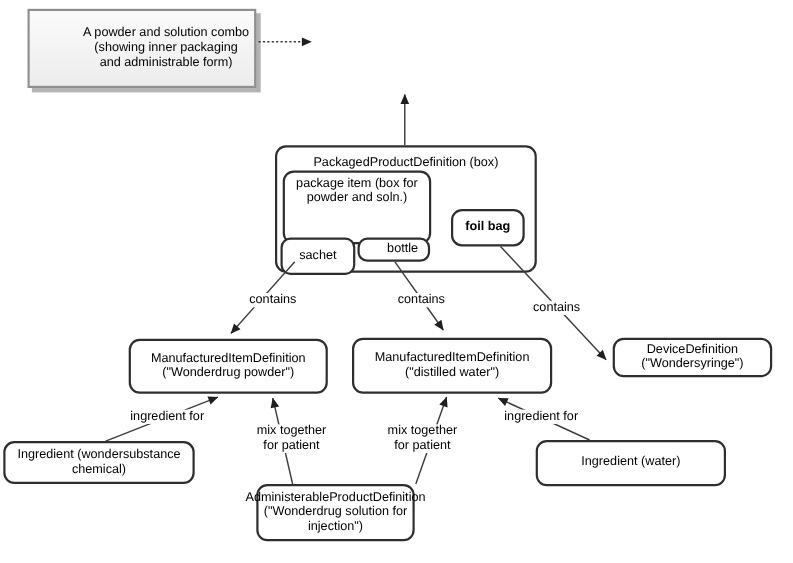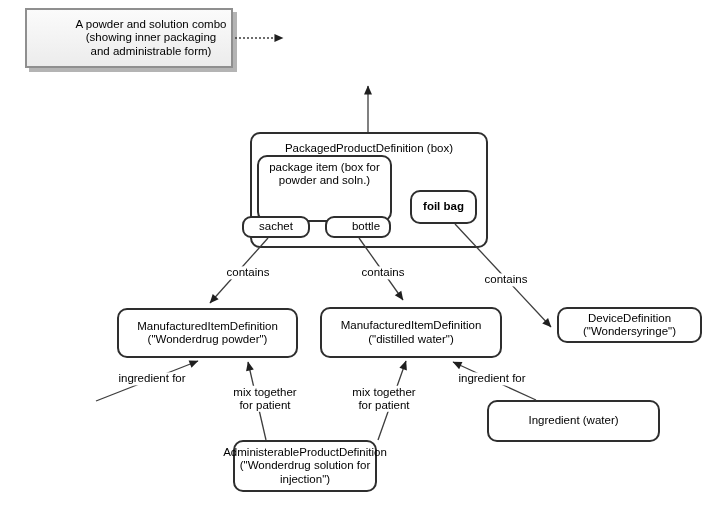--- a/index.html
+++ b/index.html
@@ -43,37 +43,37 @@
     <path d="M368,132 L368,86" stroke="#3d3d3d" stroke-width="1.3" fill="none" marker-end="url(#arr)"></path>
     <path d="M268,238 L210,303" stroke="#3d3d3d" stroke-width="1.3" fill="none" marker-end="url(#arr)"></path>
     <path d="M359,238 L403,300" stroke="#3d3d3d" stroke-width="1.3" fill="none" marker-end="url(#arr)"></path>
     <path d="M455,224 L551,327" stroke="#3d3d3d" stroke-width="1.3" fill="none" marker-end="url(#arr)"></path>
     <path d="M96,401 L198,361" stroke="#3d3d3d" stroke-width="1.3" fill="none" marker-end="url(#arr)"></path>
     <path d="M266,440 L248,362" stroke="#3d3d3d" stroke-width="1.3" fill="none" marker-end="url(#arr)"></path>
     <path d="M378,440 L406,361" stroke="#3d3d3d" stroke-width="1.3" fill="none" marker-end="url(#arr)"></path>
     <path d="M536,400 L453,362" stroke="#3d3d3d" stroke-width="1.3" fill="none" marker-end="url(#arr)"></path>
   </svg>
 
-  <div class="node note" style="left:25px;top:8px;width:208px;height:60px;padding-left:44px;">
+  <div class="node note" style="left:25px;top:8px;width:208px;height:72px;padding-left:44px;">
     <span>A powder and solution combo
 (showing inner packaging
 and administrable form)</span>
   </div>
 
 
   <div class="node top-label" style="left:250px;top:132px;width:238px;height:116px;">
     <span>PackagedProductDefinition (box)</span>
   </div>
 
   <div class="node top-label" style="left:257px;top:155px;width:135px;height:67px;padding-top:4px;">
     <span>package item (box for
 powder and soln.)</span>
   </div>
 
-  <div class="node" style="left:242px;top:216px;width:68px;height:22px;border-radius:9px;">
+  <div class="node" style="left:255px;top:216px;width:68px;height:34px;border-radius:9px;">
     <span>sachet</span>
   </div>
 
   <div class="node" style="left:325px;top:216px;width:66px;height:22px;border-radius:9px;padding-left:16px;">
     <span>bottle</span>
   </div>
 
   <div class="node" style="left:410px;top:190px;width:67px;height:34px;font-weight:bold;">
     <span>foil bag</span>
   </div>
@@ -86,20 +86,24 @@
   <div class="node" style="left:320px;top:307px;width:182px;height:51px;">
     <span>ManufacturedItemDefinition
 ("distilled water")</span>
   </div>
 
   <div class="node" style="left:557px;top:307px;width:145px;height:36px;">
     <span>DeviceDefinition
 ("Wondersyringe")</span>
   </div>
 
+  <div class="node" style="left:3px;top:401px;width:174px;height:39px;">
+    <span>Ingredient (wondersubstance
+chemical)</span>
+  </div>
 
   <div class="node" style="left:233px;top:440px;width:144px;height:52px;">
     <span>AdministerableProductDefinition
 ("Wonderdrug solution for
 injection")</span>
   </div>
 
   <div class="node" style="left:487px;top:400px;width:173px;height:42px;">
     <span>Ingredient (water)</span>
   </div>

